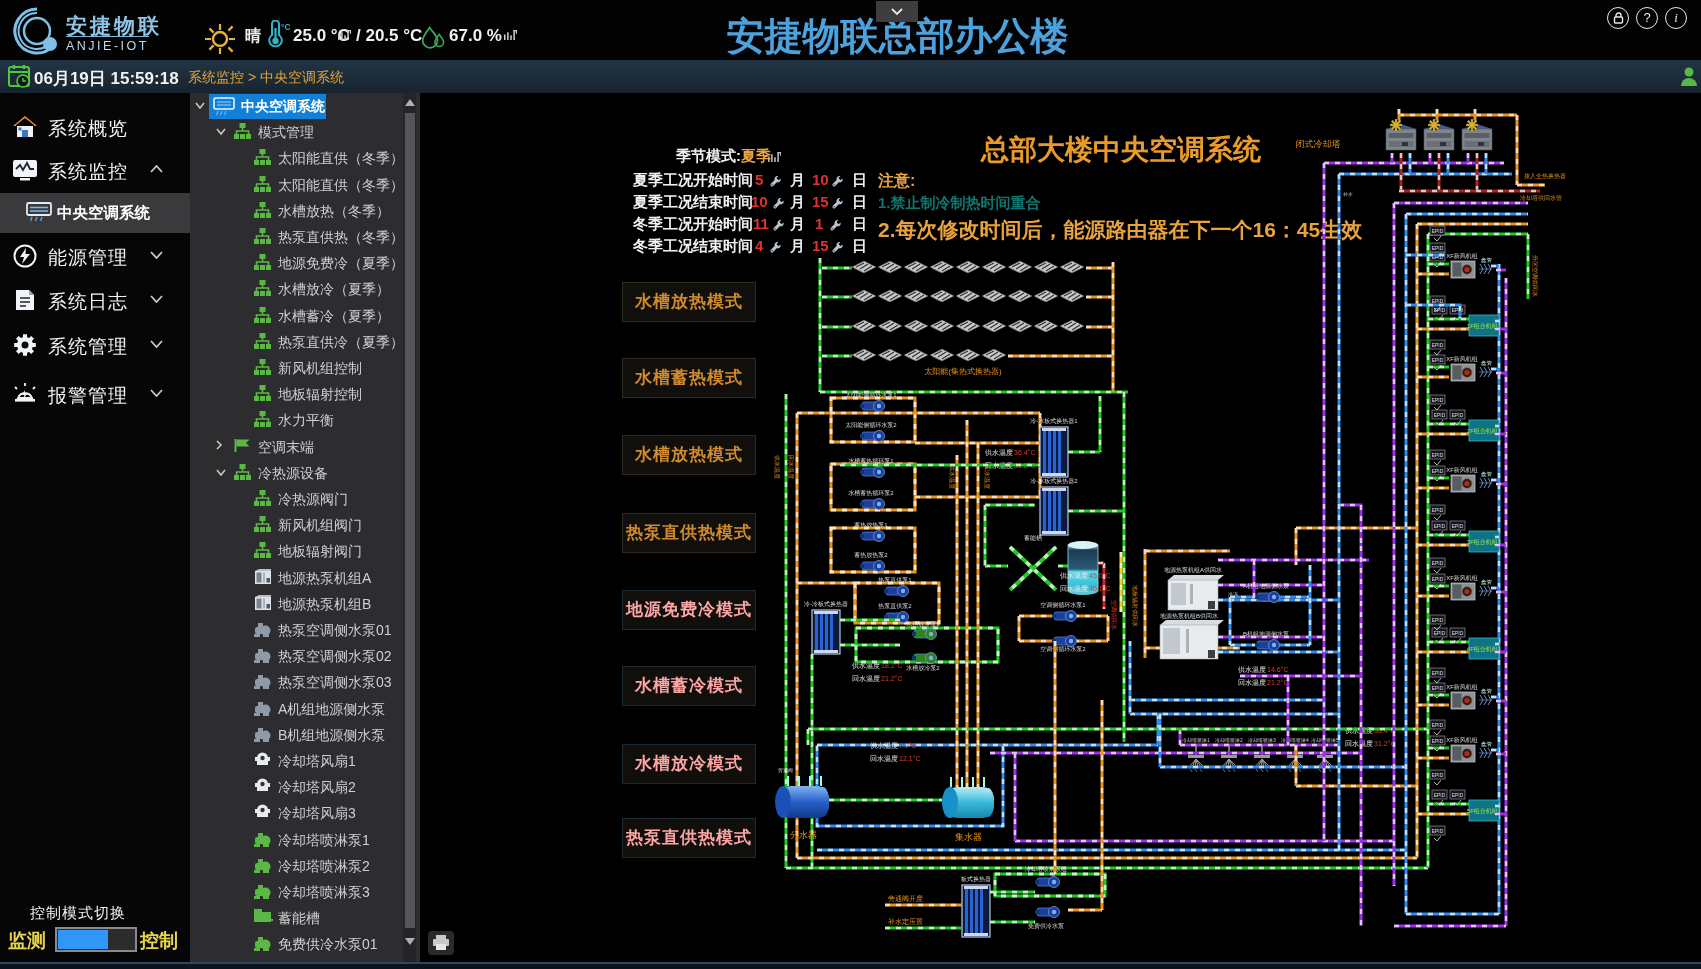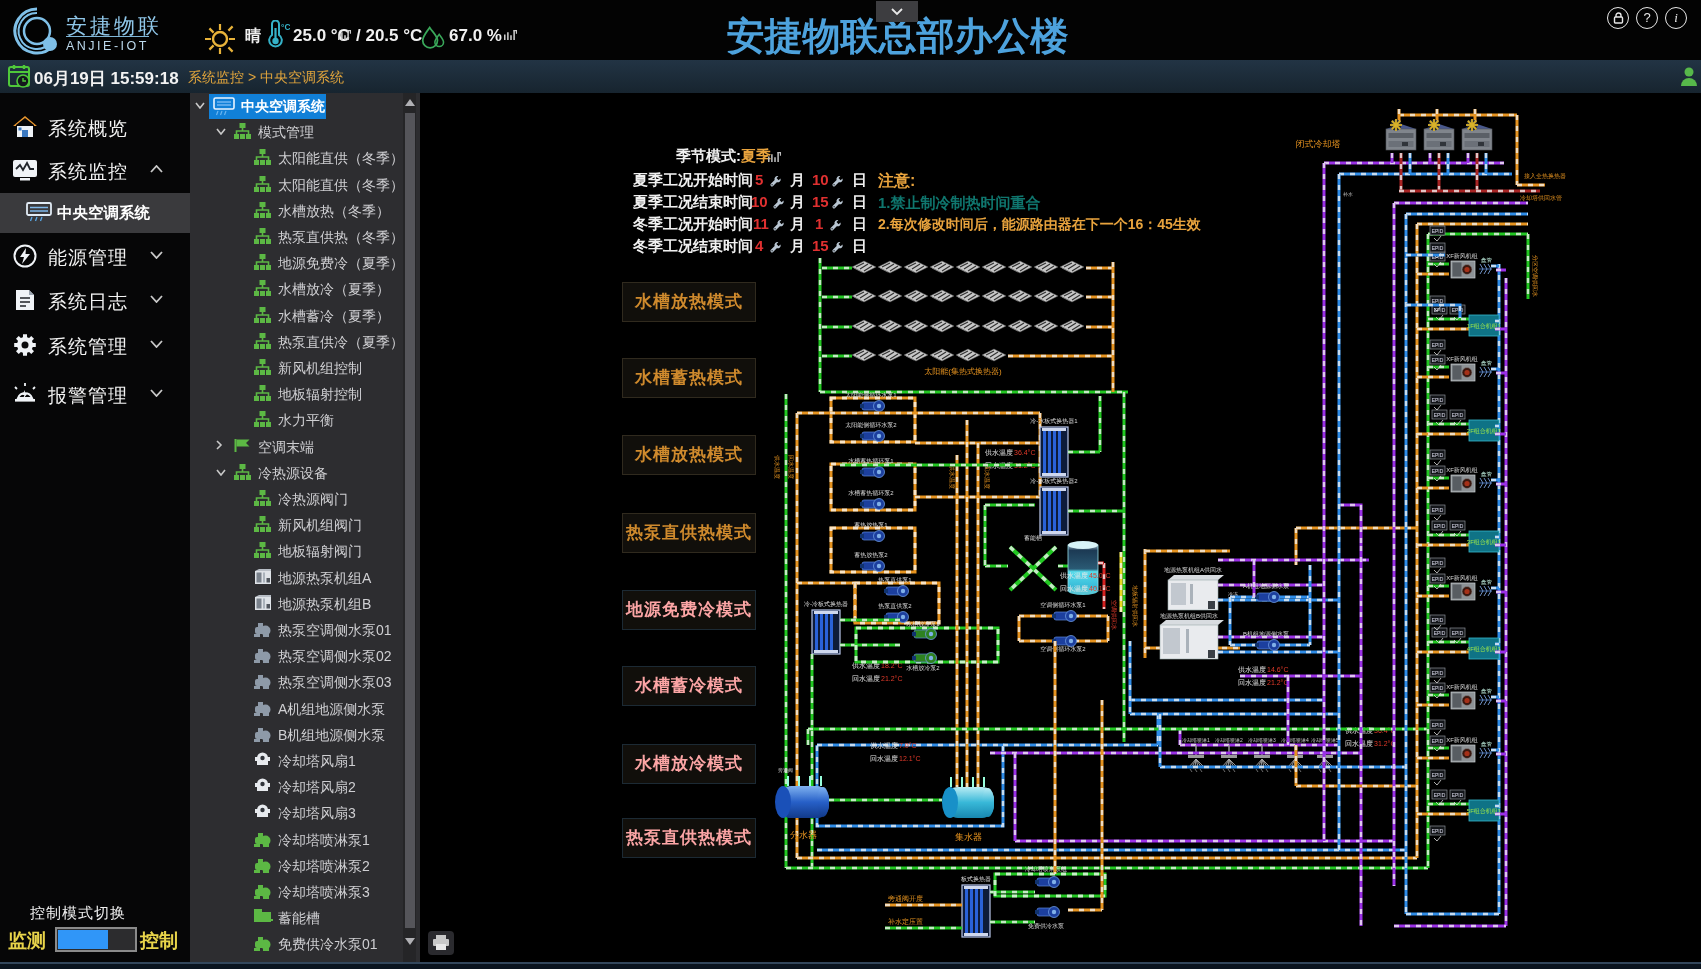--- a/index.html
+++ b/index.html
@@ -5,21 +5,21 @@
 body{width:1701px;height:969px;background:#000;font-family:"Liberation Sans",sans-serif;overflow:hidden;position:relative}
 .abs{position:absolute}
 
 #hdr{position:absolute;left:0;top:0;width:1701px;height:60px;background:#030303}
 #subbar{position:absolute;left:0;top:60px;width:1701px;height:33px;background:linear-gradient(#223444,#17242f)}
 #title{position:absolute;left:47px;top:11px;width:1701px;text-align:center;color:#4da2dd;font-size:38px;font-weight:bold;font-family:"Liberation Serif",serif}
 #droptab{position:absolute;left:876px;top:1px;width:42px;height:21px;background:#3d3d40;color:#e8e8e8;text-align:center;font-size:12px;line-height:19px}
 .hicon{position:absolute;top:7px;width:22px;height:22px;border:1.6px solid #e8e8e8;border-radius:50%;color:#e8e8e8;text-align:center;line-height:20px;font-size:13px}
 
 #logo{position:absolute;left:10px;top:6px}
-#lgtxt{position:absolute;left:66px;top:12px;color:#8fc6e8;font-size:21px;font-weight:normal;letter-spacing:3px}
+#lgtxt{position:absolute;left:66px;top:12px;color:#8fc6e8;font-size:21px;font-weight:bold;letter-spacing:3px}
 #lgsub{position:absolute;left:66px;top:36px;color:#bcd9ec;font-size:12.5px;letter-spacing:2.5px;border-top:1px solid #7fb6d8;padding-top:2px}
 
 .wtxt{position:absolute;top:26px;color:#f0f0f0;font-size:17px;font-weight:bold}
 
 #date{position:absolute;left:34px;top:67px;color:#f2f2f2;font-size:17px;font-weight:bold}
 #crumb{position:absolute;left:188px;top:69px;color:#e0a43c;font-size:14px}
 
 #sidebar{position:absolute;left:0;top:93px;width:190px;height:869px;background:#060607}
 .mitem{position:absolute;left:0;width:190px;height:44px}
 .micon{position:absolute;left:12px;top:10px}
@@ -601,21 +601,22 @@
       </svg></div>
     <div class="seas" style="left:370px;top:144px">月</div>
     <div class="seas red" style="left:392px;top:144px">15</div>
     <div class="abs" style="left:411px;top:147px"><svg width="13" height="13" viewBox="0 0 16 16">
         <path d="M14.2 4.2 a3.6 3.6 0 0 1 -4.6 4.6 L5 13.4 a1.9 1.9 0 0 1 -2.7 -2.7 L6.9 6.1 a3.6 3.6 0 0 1 4.6 -4.6 L9.2 3.8 l2.6 2.6 z" fill="#b9c6d2"></path>
         <circle cx="3.8" cy="12.1" r="0.9" fill="#2a2f36"></circle>
       </svg></div>
     <div class="seas" style="left:432px;top:144px">日</div>
 <div class="seas org" style="left:458px;top:78px;font-size:16px">注意:</div>
 <div class="seas" style="left:458px;top:101px;color:#0f766e;font-size:15px">1.禁止制冷制热时间重合</div>
-<div class="seas org" style="left:458px;top:123px;font-size:14px">2.每次修改时间后，能源路由器在下一个16：45生效</div>
+<div class="seas org" style="left:458px;top:123px;font-size:21px">2.每次修改时间后，能源路由器在下一个16：45生效</div>
+<div class="abs" style="left:561px;top:38px;color:#e89b28;font-size:28px;font-weight:bold;letter-spacing:0px">总部大楼中央空调系统</div>
 
 <div class="modebtn" style="top:189px">水槽放热模式</div>
 <div class="modebtn" style="top:265px">水槽蓄热模式</div>
 <div class="modebtn" style="top:342px">水槽放热模式</div>
 <div class="modebtn" style="top:420px">热泵直供热模式</div>
 <div class="modebtn cold" style="top:497px">地源免费冷模式</div>
 <div class="modebtn cold" style="top:573px">水槽蓄冷模式</div>
 <div class="modebtn cold" style="top:651px">水槽放冷模式</div>
 <div class="modebtn cold" style="top:725px">热泵直供热模式</div>
 

